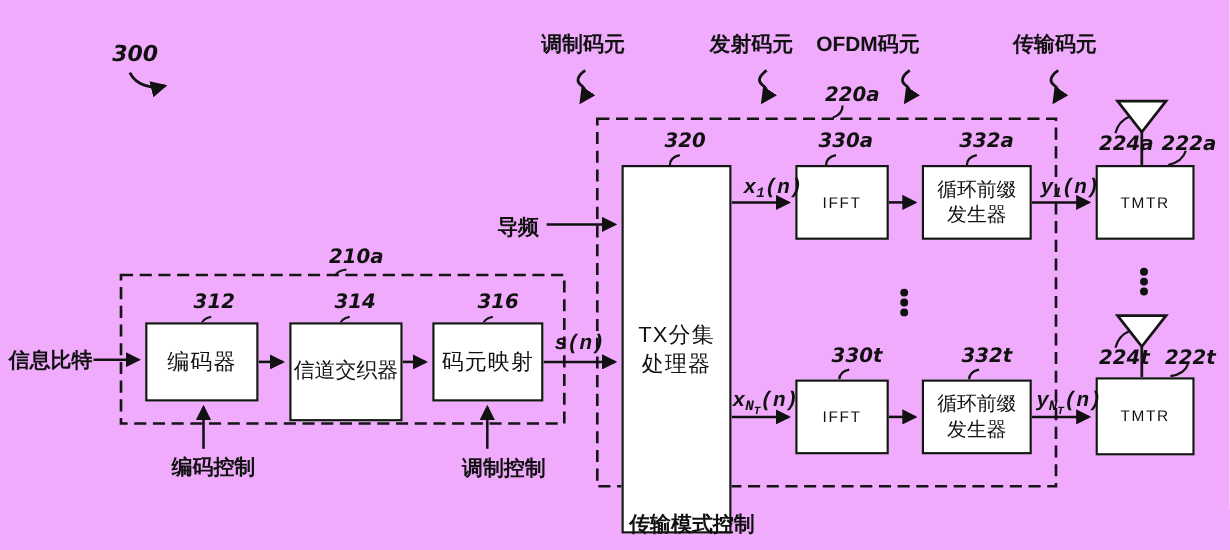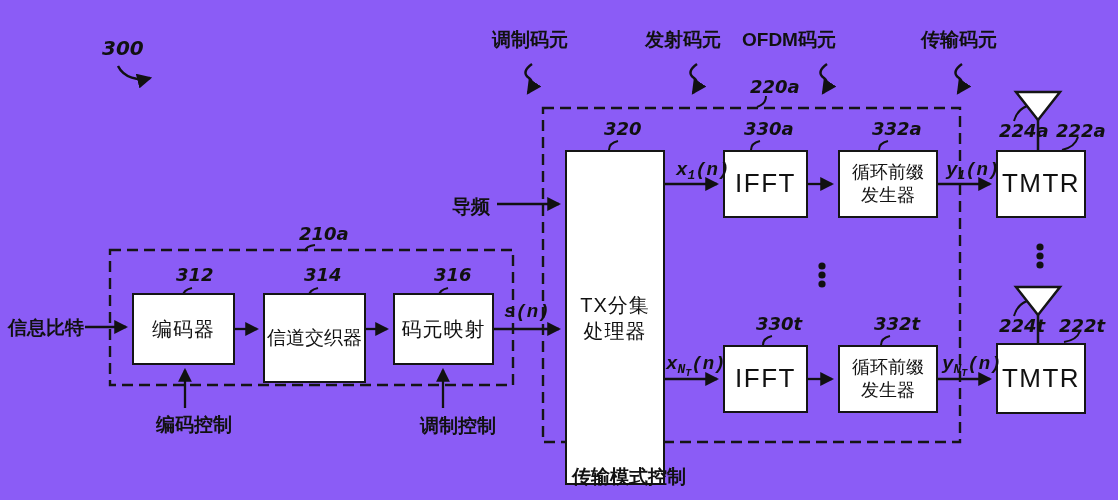--- a/index.html
+++ b/index.html
@@ -1,37 +1,37 @@
 <!DOCTYPE html>
 <html><head>
 <meta charset="utf-8">
 <style>
   html,body{margin:0;padding:0;background:#fff;}
   .stage{
-    position:relative;width:1118px;height:500px;background:#8b5cf6;overflow:hidden;
+    position:relative;width:1118px;height:500px;background:#f0abfc;overflow:hidden;
     font-family:"Liberation Sans","DejaVu Sans",sans-serif;color:#111;
   }
   .stage svg.wires{position:absolute;left:0;top:0;z-index:1;}
   .block{
     position:absolute;z-index:2;box-sizing:border-box;border:2.5px solid #151515;background:#fff;
     display:flex;flex-direction:column;align-items:center;justify-content:center;
     text-align:center;font-size:20px;line-height:1.3;letter-spacing:1px;
   }
   .lbl{position:absolute;z-index:3;white-space:nowrap;font-size:19px;font-weight:bold;}
   .ref{
     position:absolute;z-index:3;white-space:nowrap;font-size:18px;
     font-style:italic;font-weight:bold;font-family:"DejaVu Sans","Liberation Sans",sans-serif;
   }
   .sig{
     position:absolute;z-index:3;white-space:nowrap;font-size:19px;
     font-style:italic;font-weight:bold;font-family:Liberation Mono, monospace;
   }
   .sig .sub{font-size:13px;vertical-align:-4px;}
   .sig .subsub{font-size:10px;vertical-align:-7px;}
-  .blk-en{letter-spacing:1.5px;font-size:26px;}
+  .blk-en{letter-spacing:1.5px;font-size:14px;}
 </style>
 </head>
 <body>
 
 <div class="stage">
 
   <svg class="wires" width="1118" height="500" viewBox="0 0 1118 500">
     <defs>
       <marker id="ah" viewBox="0 0 10 10" refX="8.5" refY="5" markerWidth="6" markerHeight="6" orient="auto-start-reverse">
         <path d="M0,0 L10,5 L0,10 z" fill="#111"></path>

